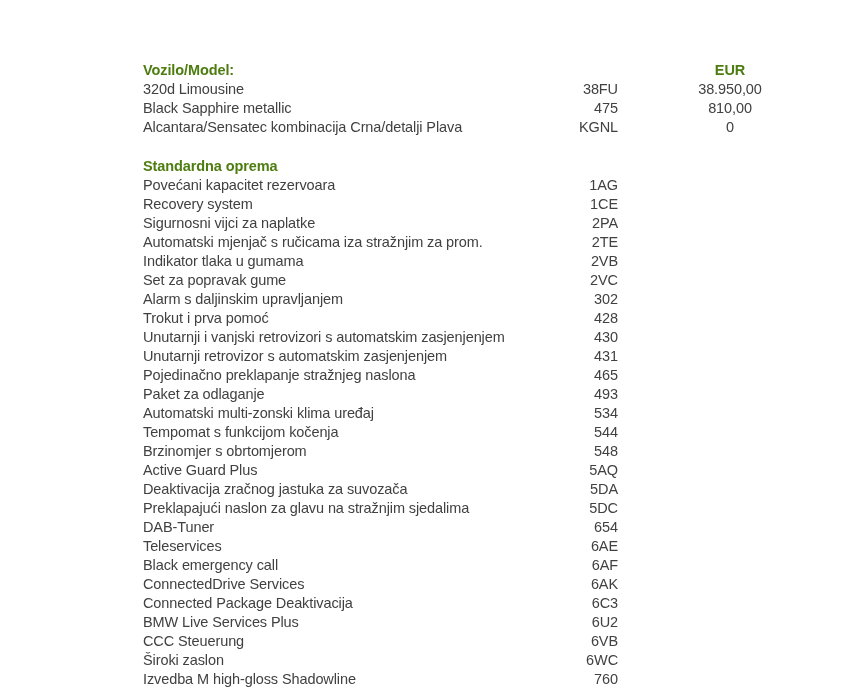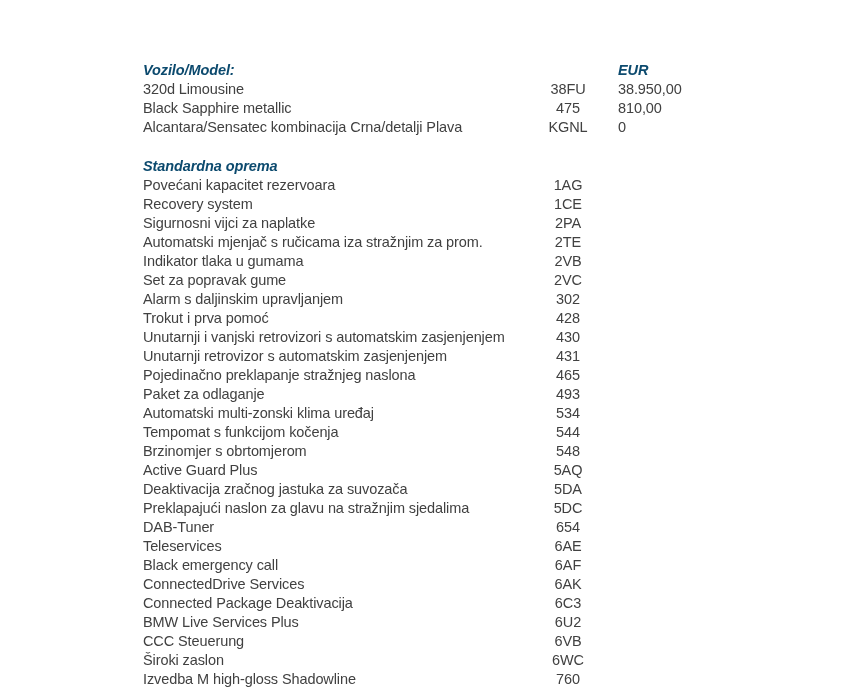--- a/index.html
+++ b/index.html
@@ -23,26 +23,25 @@
     font-size: 14.5px;
     letter-spacing: -0.1px;
   }
   .row {
     display: grid;
     grid-template-columns: 375px 100px 224px;
     line-height: 19px;
     white-space: nowrap;
   }
   .cell-name { text-align: left; overflow: visible; }
-  .cell-code { text-align: center; }
-  .cell-price { text-align: left; }
+  .cell-code { text-align: right; }
+  .cell-price { text-align: center; }
   .bold {
     font-weight: bold;
-    color: #0c4a6e;
-    font-style: italic;
+    color: #4d7c0f;
   }
   .section-title {
     margin-top: 20px;
     line-height: 19px;
   }
 </style>
 </head>
 <body>
 
 <div class="doc">

